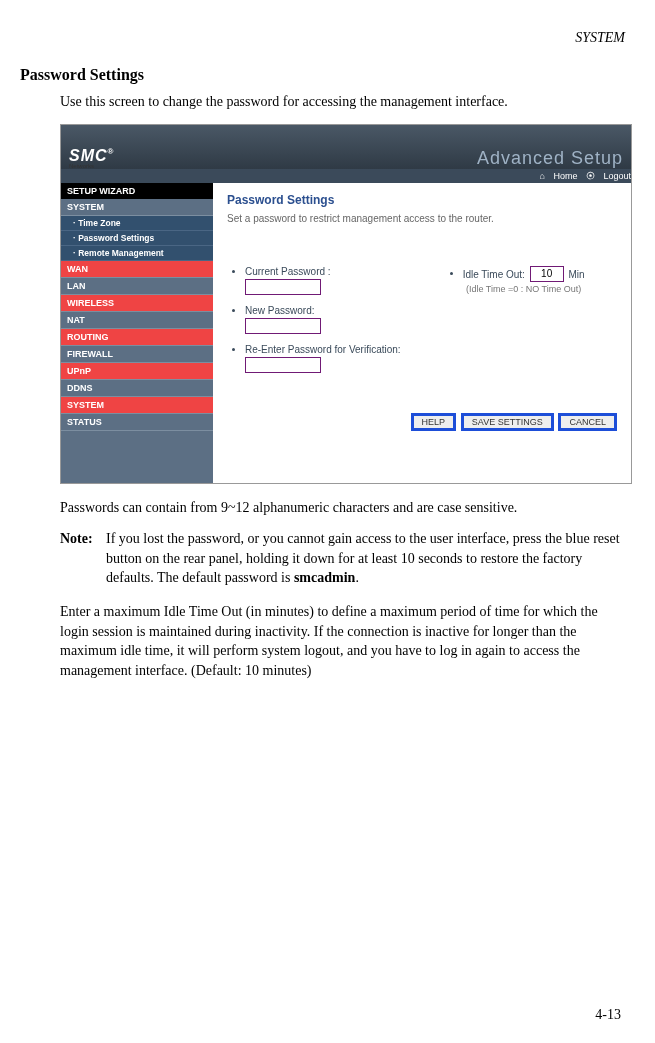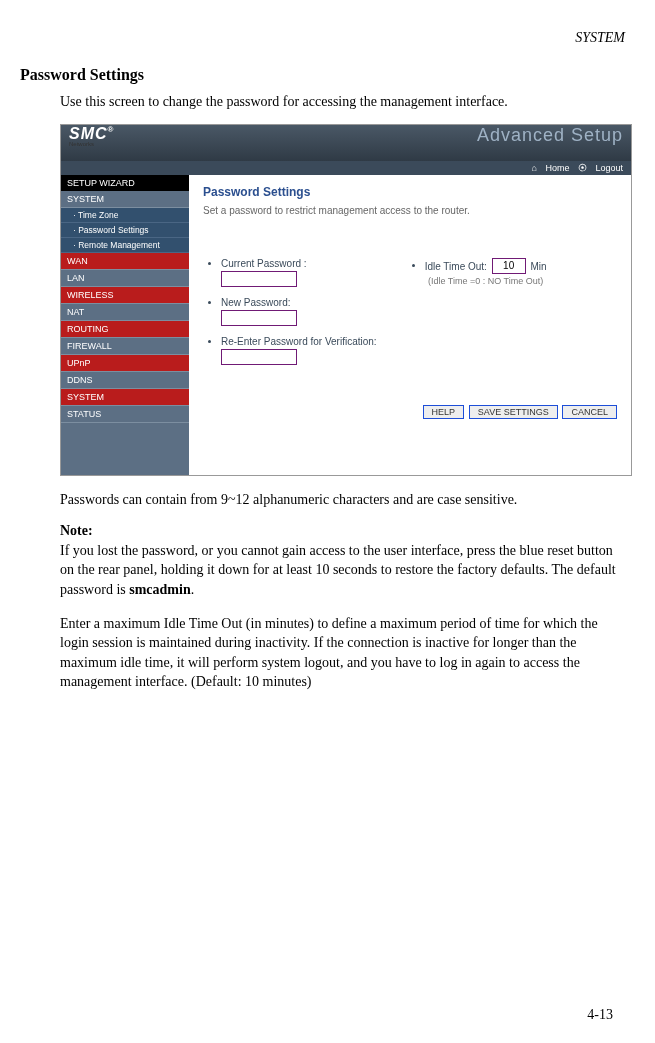--- a/index.html
+++ b/index.html
@@ -40,23 +40,23 @@
   .screenshot {
     width: 570px;
     border: 1px solid #999;
     font-family: Arial, Helvetica, sans-serif;
     font-size: 10px;
     color: #333;
     background: #fff;
   }
   .ss-header {
     background: linear-gradient(#4a5866,#2f3a45);
-    height: 36px;
-    display: flex;
-    align-items: flex-start;
+    height: 44px;
+    display: flex;
+    align-items: flex-end;
     justify-content: space-between;
     padding: 0 8px;
   }
   .ss-logo {
     color: #fff;
     font-weight: bold;
     font-size: 16px;
     font-style: italic;
     letter-spacing: 1px;
     display: flex;
@@ -68,46 +68,46 @@
     color: #9fb2c5;
     font-size: 18px;
     letter-spacing: 1px;
   }
   .ss-topbar {
     background: #3b4a5a;
     height: 14px;
     text-align: right;
     color: #fff;
     font-size: 9px;
-    padding-right: 8px;
+    padding-right: 0;
     line-height: 14px;
   }
   .ss-topbar span { margin-left: 6px; cursor: pointer; }
   .ss-main {
     display: flex;
     min-height: 300px;
   }
   .ss-side {
-    width: 128px;
+    width: 152px;
     background: #5c6f84;
     color: #fff;
     font-size: 9px;
-    font-weight: normal;
+    font-weight: bold;
   }
   .ss-side .setup-wizard {
     background: #000;
     padding: 3px 6px;
     font-size: 9px;
   }
   .ss-side .cat {
     padding: 3px 6px;
     border-bottom: 1px solid #7c8ea0;
     cursor: pointer;
   }
-  .ss-side .cat.light { background: #b91c1c; color:#fff; }
+  .ss-side .cat.light { background: #ef4444; color:#fff; }
   .ss-side .sub {
     background: #32506e;
     padding: 2px 6px 2px 12px;
     font-size: 8.5px;
     border-bottom: 1px solid #4a6684;
     cursor: pointer;
   }
   .ss-side .sub::before { content:"· "; }
   .ss-content {
     flex: 1;
@@ -121,21 +121,21 @@
     font-size: 12px;
     margin-bottom: 6px;
   }
   .ss-desc {
     color: #666;
     font-size: 10px;
     margin-bottom: 14px;
   }
   .ss-form {
     display: flex;
-    gap: 30px;
+    gap: 44px;
     margin-top: 42px;
   }
   .ss-col ul {
     margin: 0;
     padding-left: 18px;
     color: #444;
   }
   .ss-col li { margin-bottom: 10px; font-size:10px; color:#3a4a5a; }
   .ss-input {
     display: block;
@@ -146,43 +146,42 @@
     font-size: 10px;
     padding: 0 2px;
   }
   .ss-input.small { width: 28px; display:inline-block; margin:0 2px; text-align:center;}
   .ss-buttons {
     text-align: right;
     margin-top: 30px;
   }
   .ss-btn {
     display: inline-block;
-    border: 1px solid #1d4ed8;
+    border: 3px solid #1d4ed8;
     background: #eee;
     font-size: 9px;
     padding: 1px 8px;
     margin-left: 2px;
     cursor: pointer;
     color:#333;
   }
   .note-block {
     margin: 0 10px 14px 40px;
     display: flex;
     line-height: 1.4;
-    flex-direction: column;
   }
   .note-label {
     font-weight: bold;
     min-width: 46px;
   }
   .note-text { flex:1; }
   .page-num {
     position: absolute;
     bottom: 20px;
-    right: 42px;
+    right: 34px;
     font-size: 14px;
   }
   .bold { font-weight: bold; }
 </style>
 </head>
 <body>
 
 <div class="page">
   <div class="running-head">SYSTEM</div>
 

